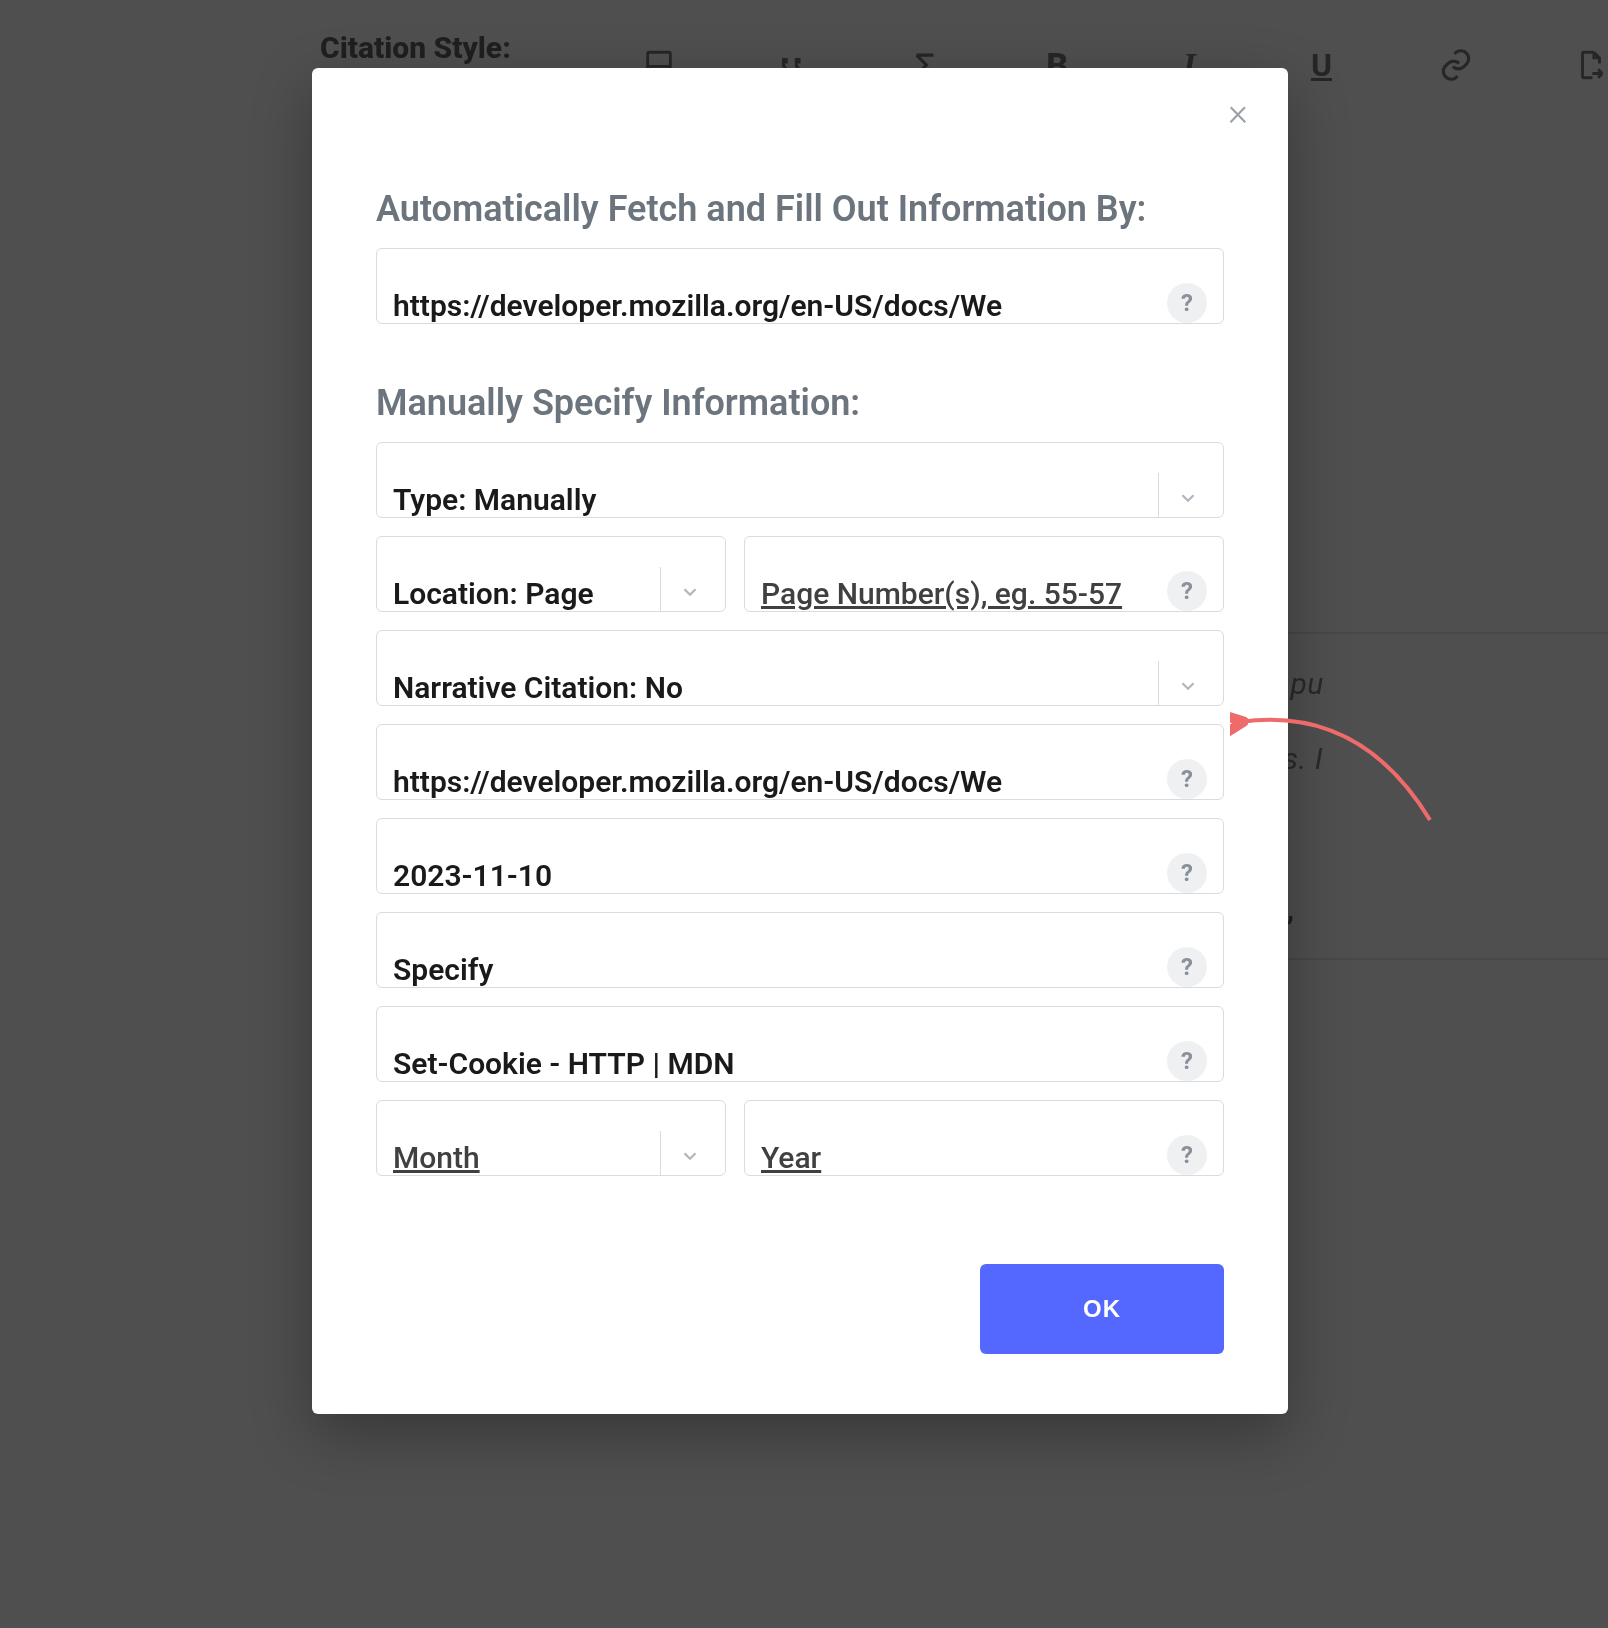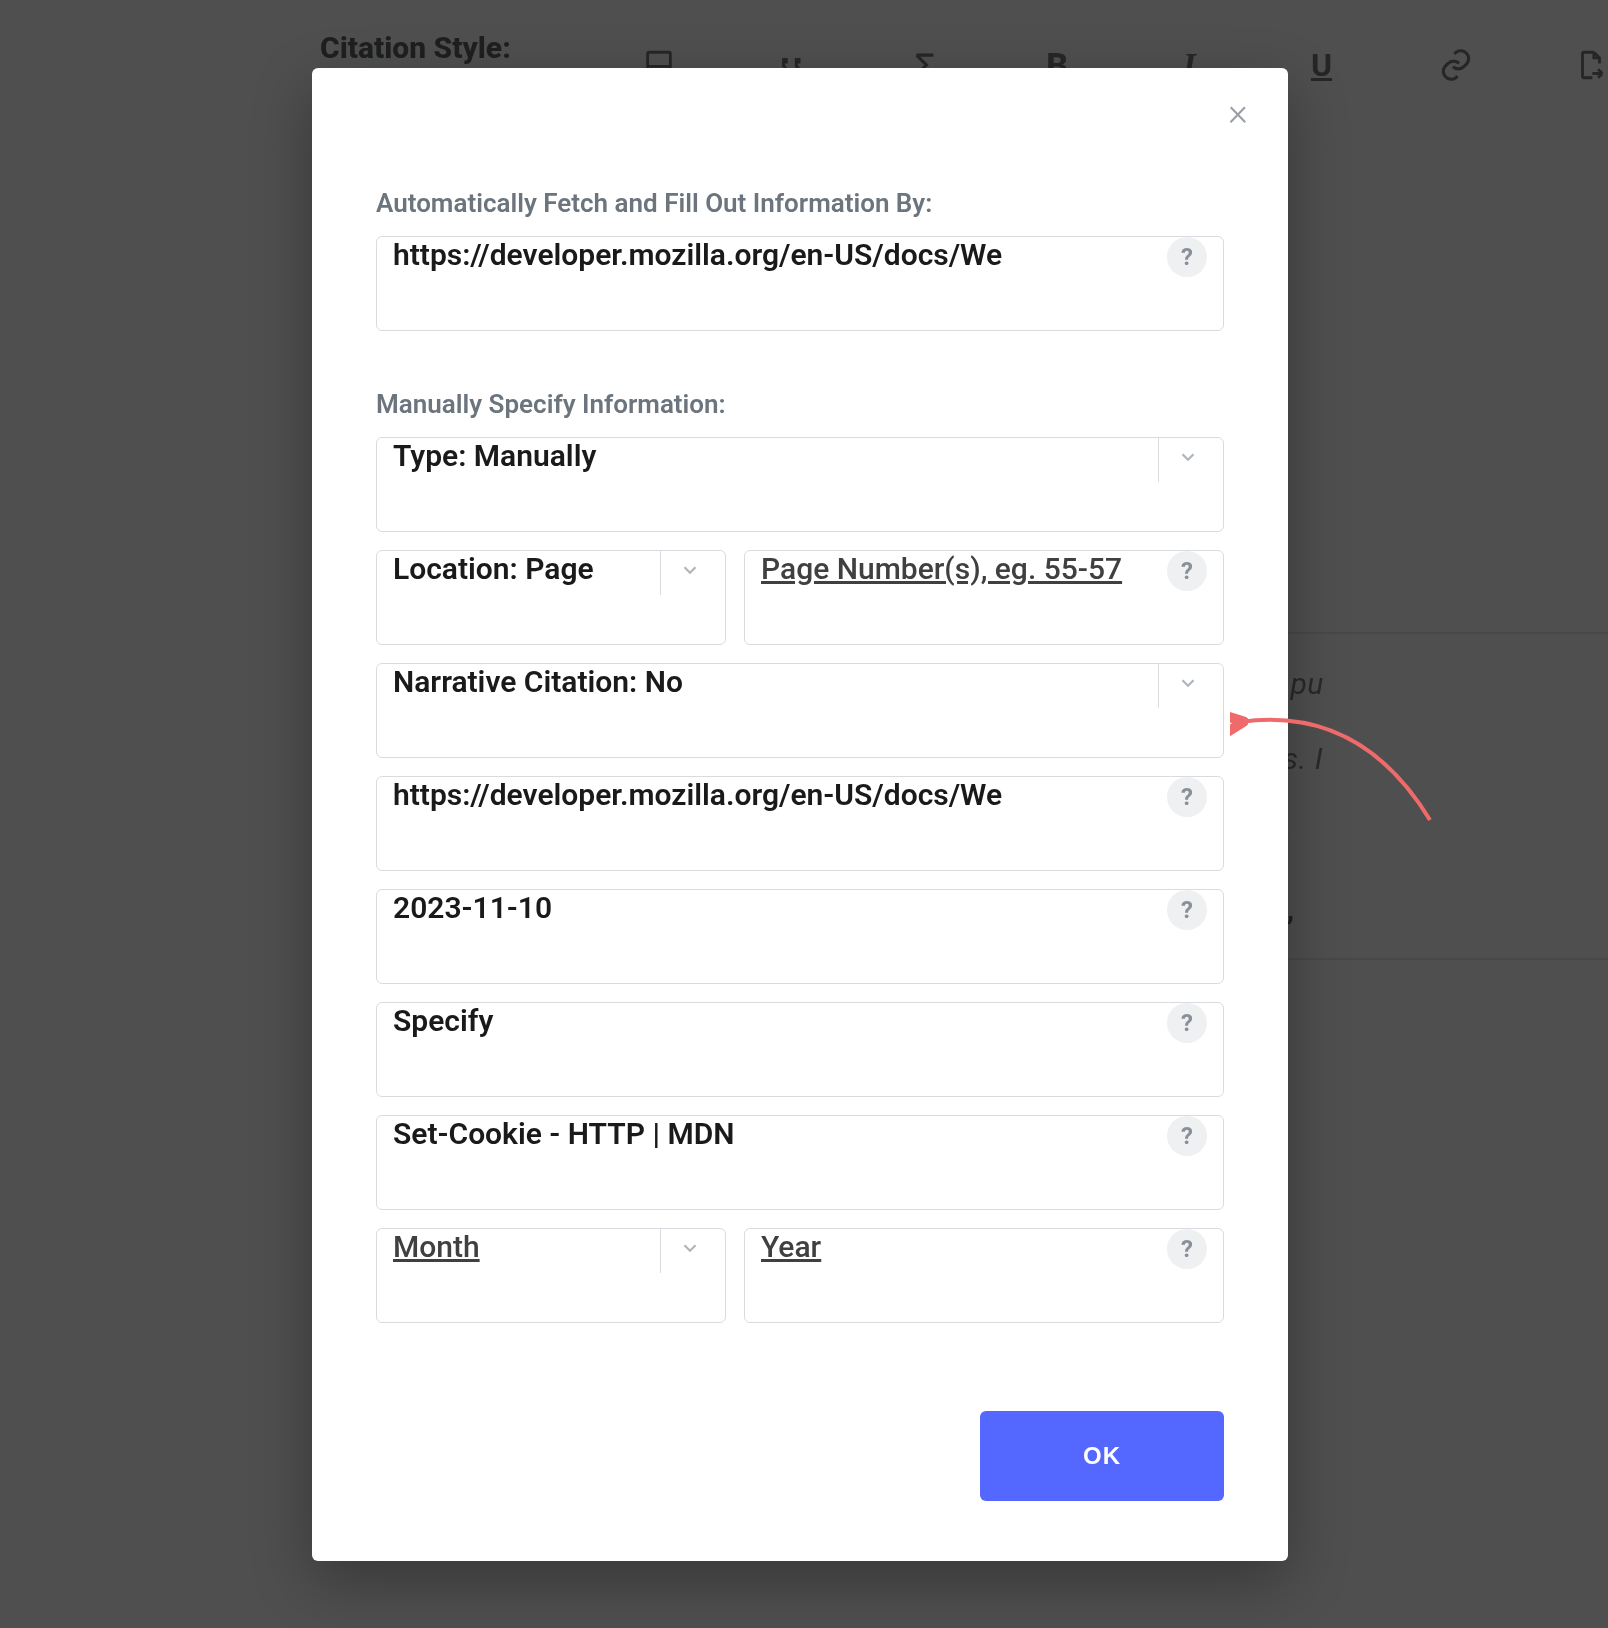--- a/index.html
+++ b/index.html
@@ -67,35 +67,35 @@
     top: 22px; right: 28px;
     width: 44px; height: 44px;
     display: flex; align-items: center; justify-content: center;
     color: #9aa0a6;
     font-size: 38px;
     cursor: pointer;
     font-weight: 300;
   }
   .modal .section-label {
     color: #6c757d;
-    font-size: 26px;
+    font-size: 36px;
     font-weight: 600;
     margin-top: 58px;
     margin-bottom: 18px;
   }
   .modal .section-label.first { margin-top: 120px; }
 
   .field {
     width: 100%;
-    height: 95px;
+    height: 76px;
     border: 1.5px solid #d8dce1;
     border-radius: 6px;
     background: #fff;
     display: flex;
-    align-items: flex-start;
+    align-items: flex-end;
     padding: 0 16px;
     font-size: 30px;
     color: #212529;
     position: relative;
     margin-bottom: 18px;
   }
   .field .value {
     flex: 1;
     white-space: nowrap;
     overflow: hidden;

